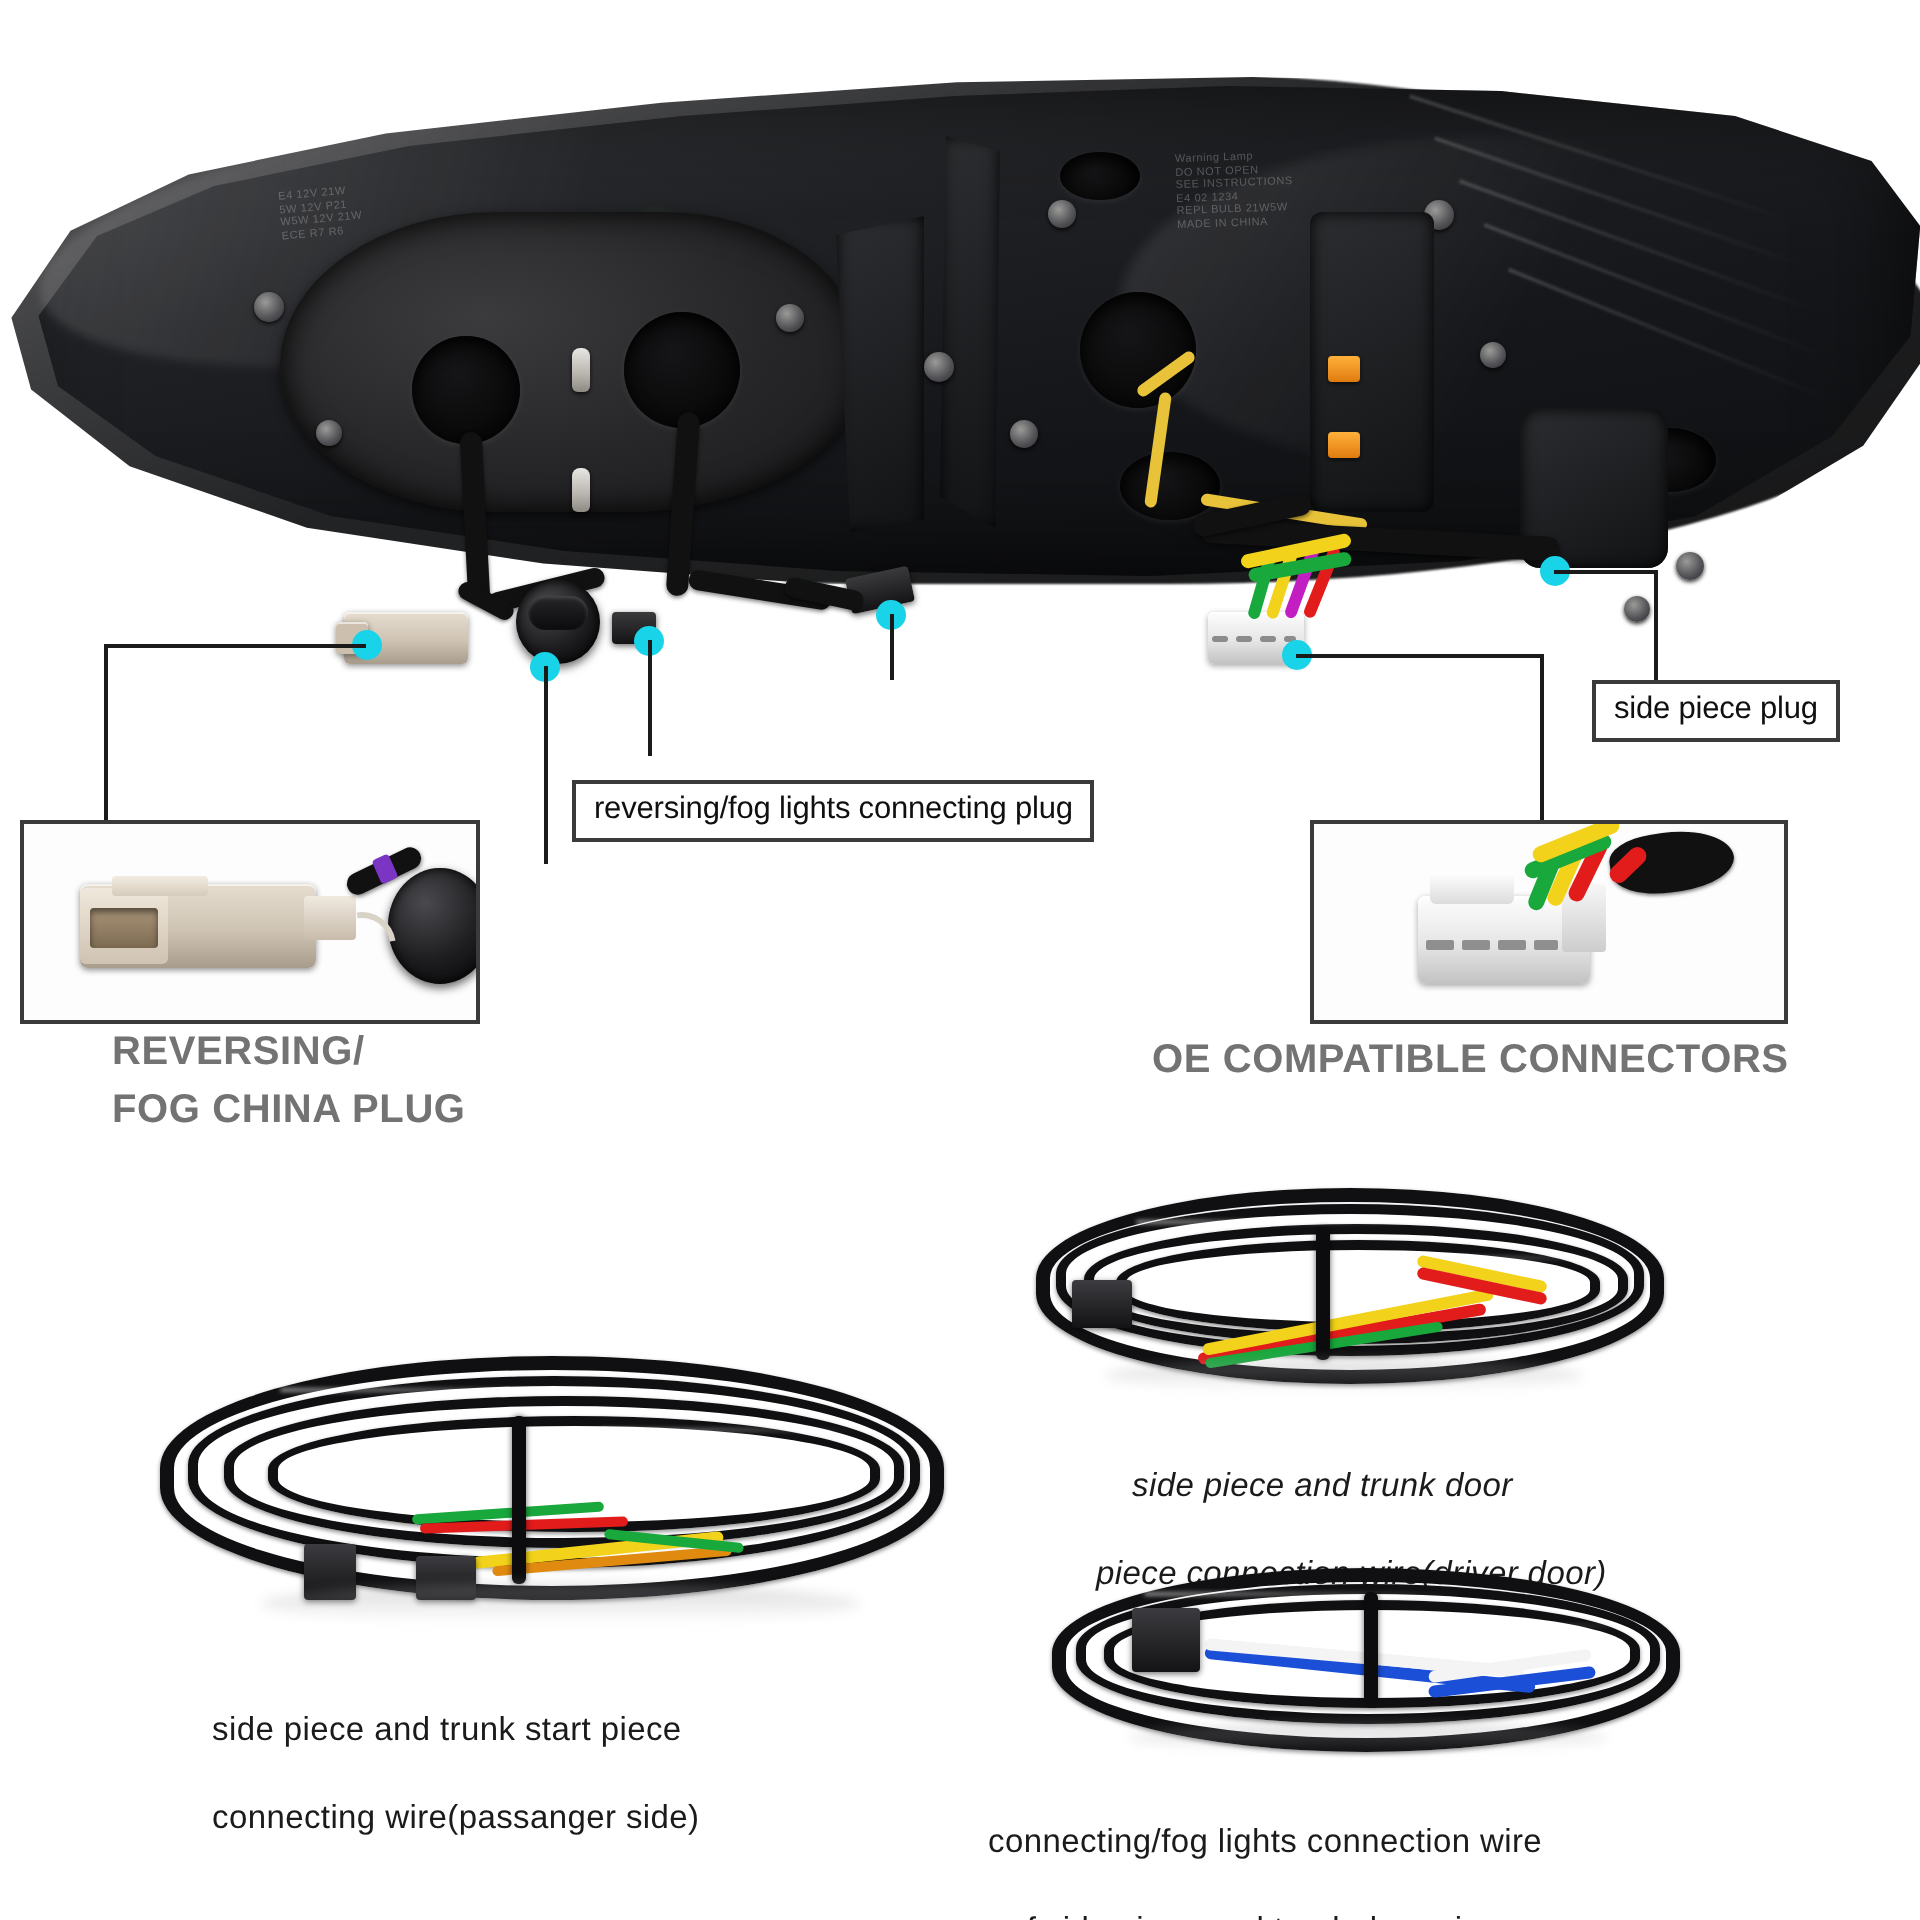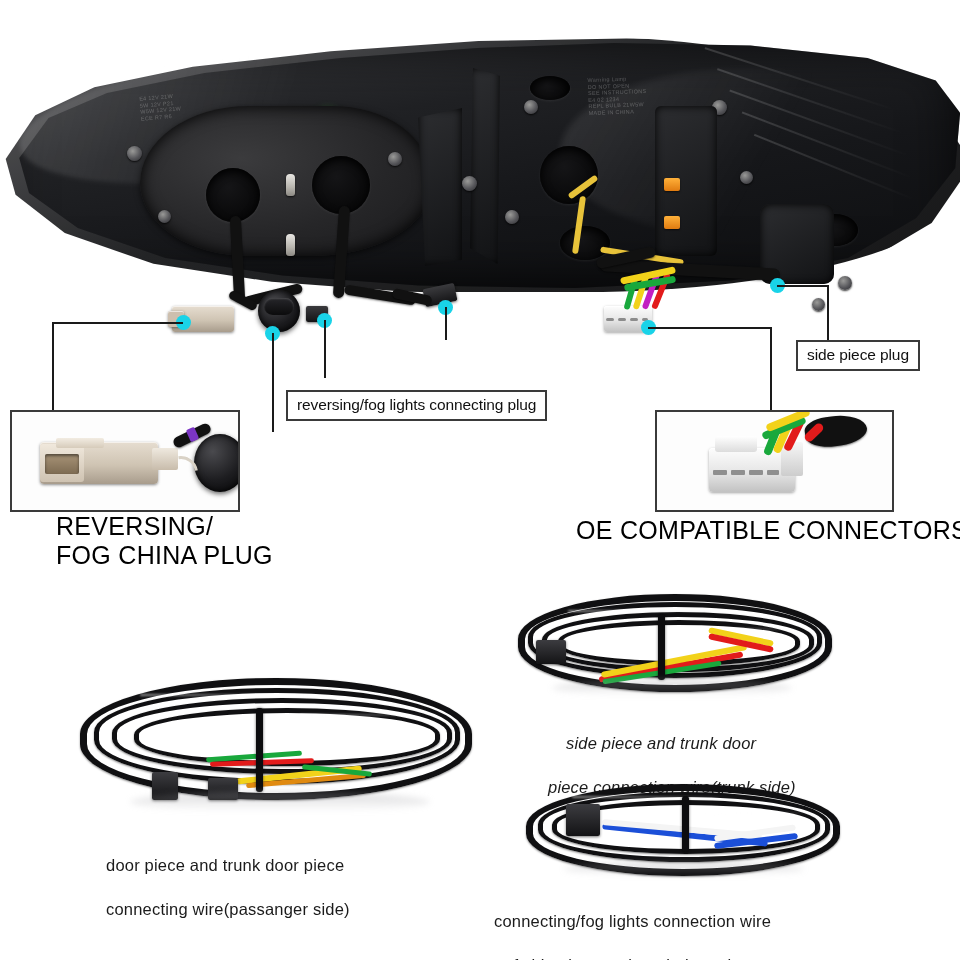--- a/index.html
+++ b/index.html
@@ -41,23 +41,23 @@
   .zoombox{
     position:absolute;
     background:#fdfdfd;
     border:2px solid #3a3a3a;
     overflow:hidden;
   }
 
   
   .heading{
     position:absolute;
-    font-weight:normal;
-    color:#000000;
-    font-size:25px;
+    font-weight:bold;
+    color:#737373;
+    font-size:20px;
     line-height:29px;
     letter-spacing:0.3px;
   }
 
   
   .caption{
     position:absolute;
     color:#1b1b1b;
     font-size:16.5px;
     line-height:22px;
@@ -395,21 +395,21 @@
     <div class="cw" style="left:88px;top:70px;width:148px;height:6px;background:#f2d21a;transform:rotate(-11deg);"></div>
     <div class="cw" style="left:90px;top:82px;width:120px;height:5px;background:#19a83c;transform:rotate(-9deg);"></div>
     <div class="cw" style="left:196px;top:46px;width:66px;height:6px;background:#f2d21a;transform:rotate(12deg);"></div>
     <div class="cw" style="left:196px;top:52px;width:66px;height:6px;background:#e21b1b;transform:rotate(12deg);"></div>
     <div class="tie" style="left:146px;top:26px;height:66px;"></div>
     <div class="plug-blk" style="left:24px;top:52px;width:30px;height:24px;"></div>
     <div class="reflect" style="left:40px;top:92px;width:240px;height:16px;"></div>
   </div>
   <div class="caption" style="left:566px;top:710px;width:340px;font-style:italic;">
     <div>side piece and trunk door</div>
-    <div style="margin-left:-18px;">piece connection wire(trunk side)</div>
+    <div style="margin-left:-18px;">piece connection wire(driver door)</div>
   </div>
 
   <div class="harness" style="left:70px;top:668px;width:400px;height:150px;">
     <div class="loop" style="left:10px;top:10px;width:378px;height:108px;"></div>
     <div class="loop thin" style="left:24px;top:20px;width:356px;height:86px;"></div>
     <div class="loop thin" style="left:42px;top:30px;width:330px;height:66px;"></div>
     <div class="loop thin" style="left:64px;top:40px;width:296px;height:48px;"></div>
     <div class="glare" style="left:70px;top:26px;width:190px;"></div>
     <div class="glare" style="left:230px;top:46px;width:130px;"></div>
 
@@ -417,21 +417,21 @@
     <div class="cw" style="left:140px;top:92px;width:104px;height:5px;background:#e21b1b;transform:rotate(-2deg);"></div>
     <div class="cw" style="left:166px;top:104px;width:126px;height:6px;background:#f2d21a;transform:rotate(-6deg);"></div>
     <div class="cw" style="left:176px;top:110px;width:120px;height:5px;background:#e08a10;transform:rotate(-5deg);"></div>
     <div class="cw" style="left:232px;top:100px;width:70px;height:5px;background:#19a83c;transform:rotate(6deg);"></div>
     <div class="tie" style="left:186px;top:40px;height:84px;"></div>
     <div class="plug-blk" style="left:82px;top:104px;width:26px;height:28px;"></div>
     <div class="plug-blk" style="left:138px;top:110px;width:30px;height:22px;"></div>
     <div class="reflect" style="left:60px;top:124px;width:300px;height:20px;"></div>
   </div>
   <div class="caption" style="left:106px;top:832px;width:360px;">
-    <div>door piece and trunk door piece</div>
+    <div>side piece and trunk start piece</div>
     <div>connecting wire(passanger side)</div>
   </div>
 
   <div class="harness" style="left:518px;top:778px;width:320px;height:100px;">
     <div class="loop" style="left:8px;top:6px;width:300px;height:78px;"></div>
     <div class="loop thin" style="left:20px;top:14px;width:282px;height:60px;"></div>
     <div class="loop thin" style="left:34px;top:22px;width:258px;height:44px;"></div>
     <div class="glare" style="left:54px;top:18px;width:160px;"></div>
     <div class="glare" style="left:186px;top:34px;width:110px;"></div>
 

